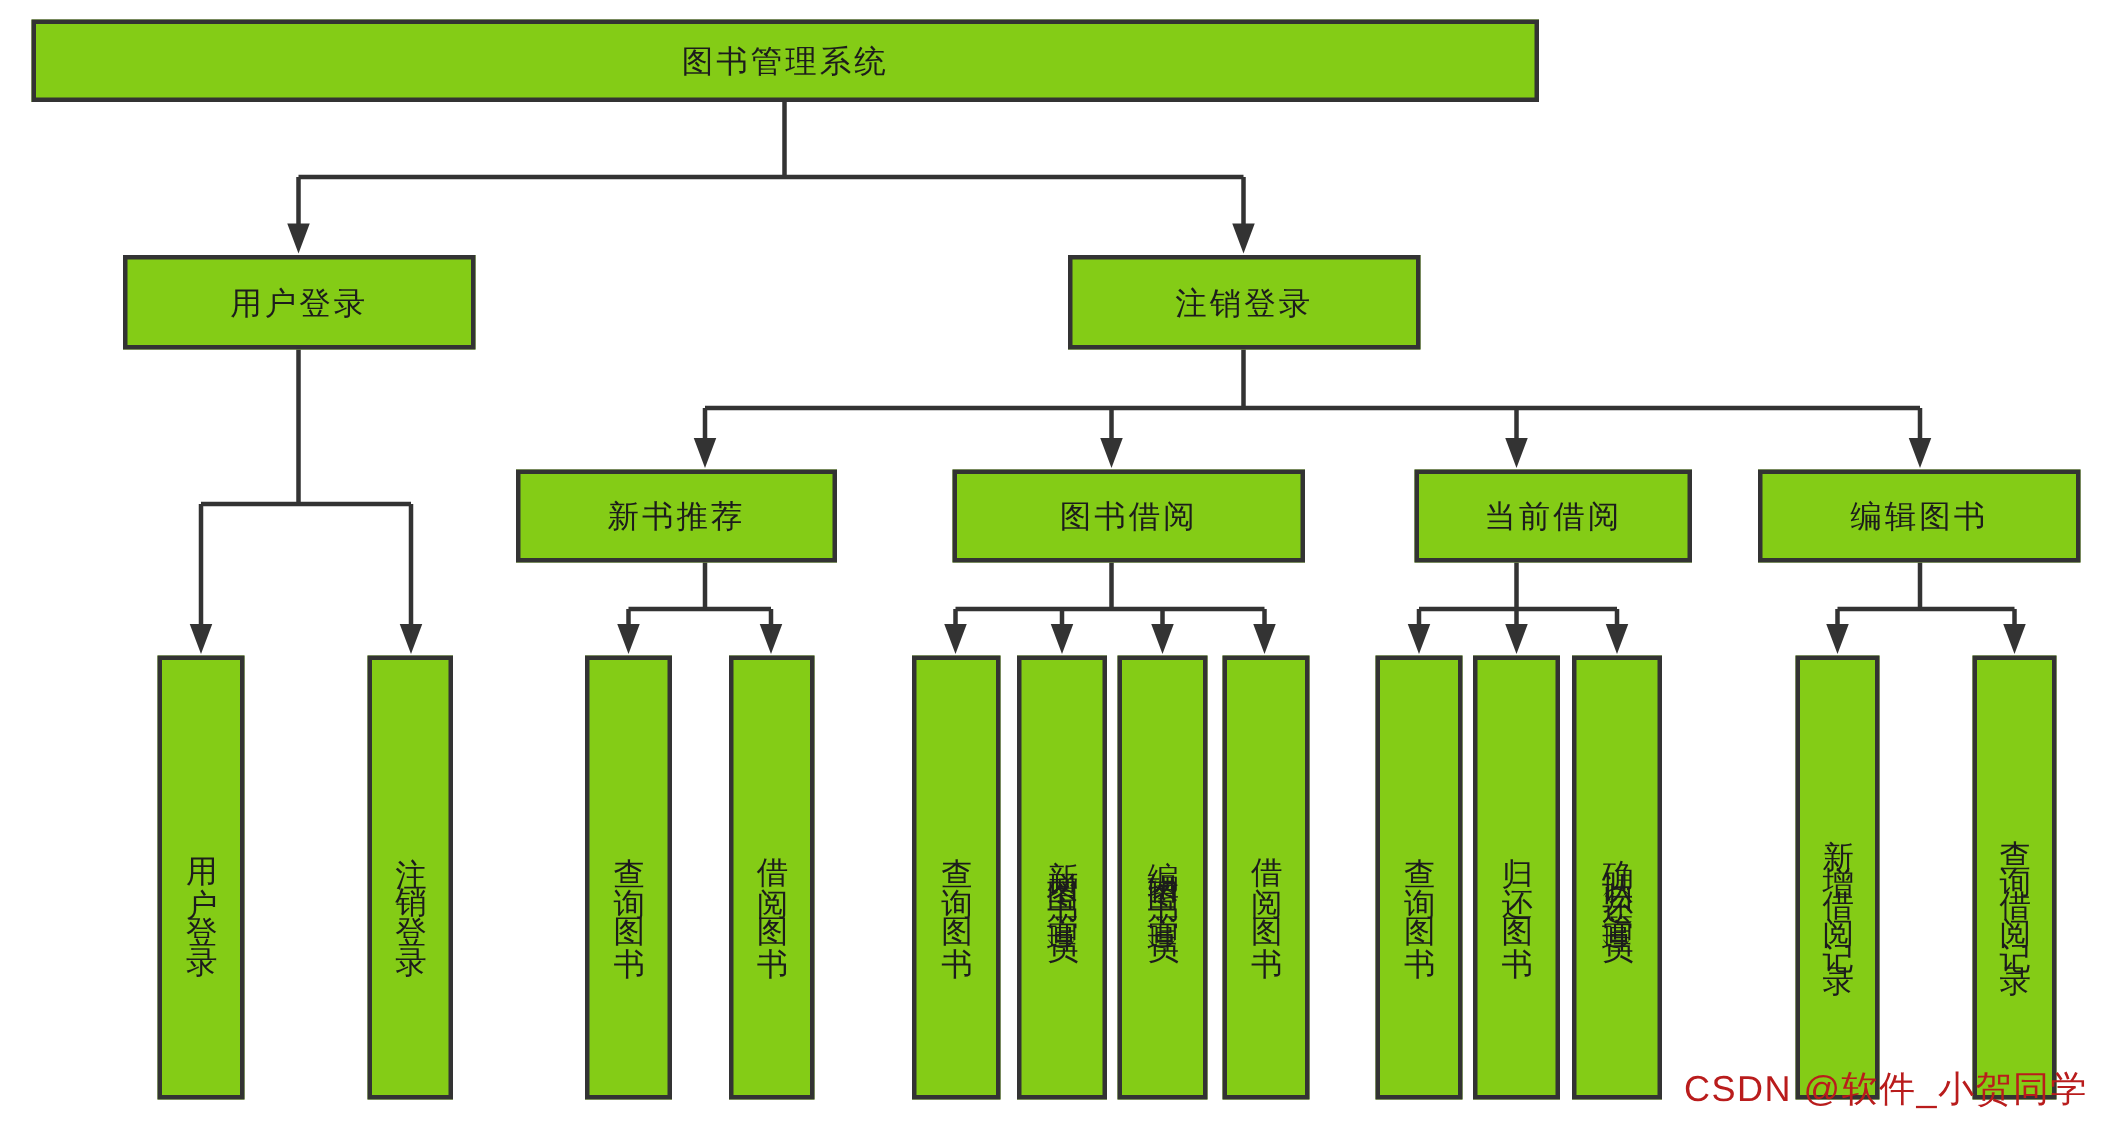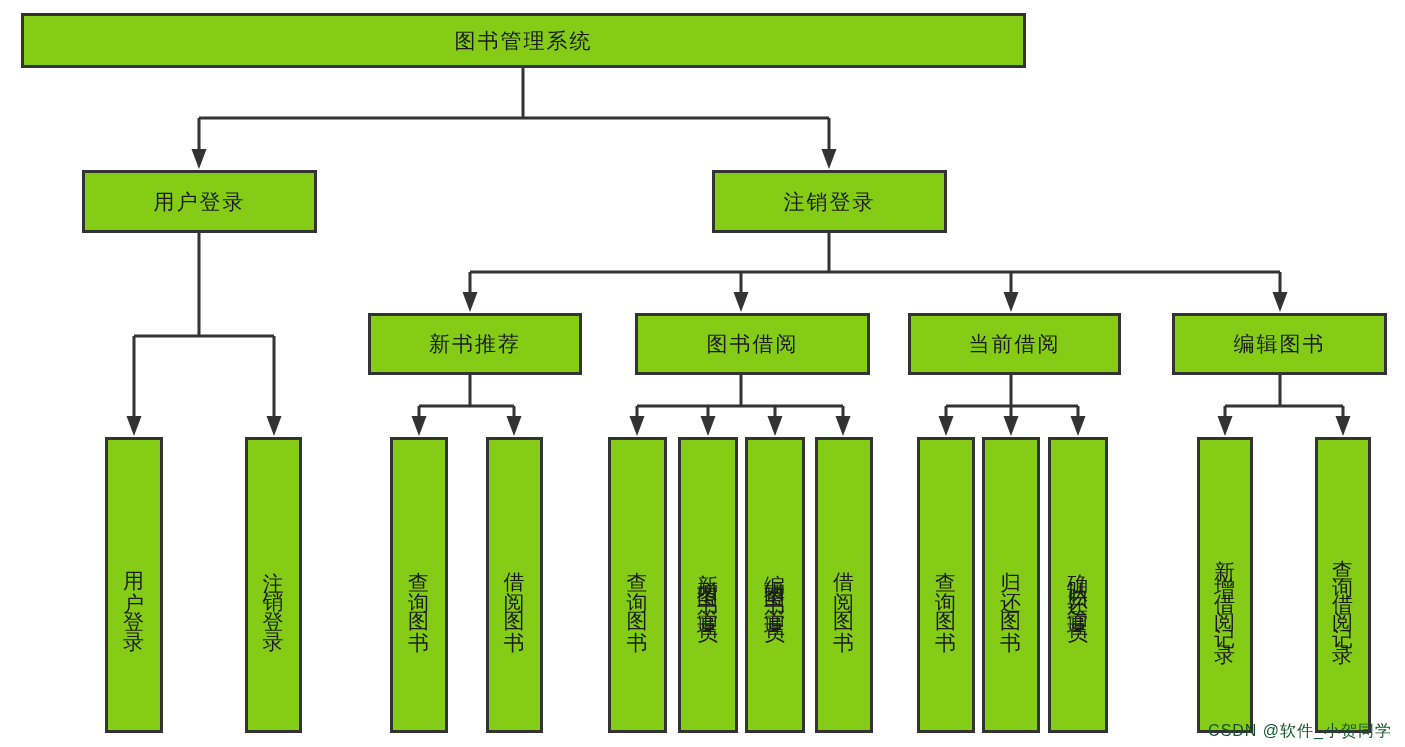--- a/index.html
+++ b/index.html
@@ -16,21 +16,21 @@
   .hlabel { font-size:21px; letter-spacing:2px; white-space:nowrap; }
   .vtext {
     writing-mode:vertical-rl; text-orientation:mixed;
     font-size:21px; line-height:1; white-space:nowrap;
   }
   .ls20 { letter-spacing:20px; padding-top:20px; }
   .ls17 { letter-spacing:17px; padding-top:17px; }
   .ls7  { letter-spacing:7px;  padding-top:7px;  }
   .watermark {
     position:absolute; right:13px; bottom:5px; z-index:5;
-    font-size:16px; color:#14532d; letter-spacing:1px; white-space:nowrap;
+    font-size:24px; color:#b91c1c; letter-spacing:1px; white-space:nowrap;
   }
 </style>
 </head>
 <body>
 
 <div class="canvas">
 
   <svg class="connectors" width="1405" height="747" viewBox="0 0 1405 747" aria-hidden="true">
     <g stroke="#333333" stroke-width="3" fill="none">
       <path d="M523 68 V118 M199 118 H829 M199 118 V151 M829 118 V151"></path>
@@ -68,27 +68,27 @@
     <span class="hlabel">图书管理系统</span>
   </div>
 
   <div class="box" style="left:82px;top:170px;width:235px;height:63px">
     <span class="hlabel">用户登录</span>
   </div>
   <div class="box" style="left:712px;top:170px;width:235px;height:63px">
     <span class="hlabel">注销登录</span>
   </div>
 
-  <div class="box" style="left:368px;top:313px;width:214px;height:62px">
+  <div class="box" style="left:344px;top:313px;width:214px;height:62px">
     <span class="hlabel">新书推荐</span>
   </div>
   <div class="box" style="left:635px;top:313px;width:235px;height:62px">
     <span class="hlabel">图书借阅</span>
   </div>
-  <div class="box" style="left:908px;top:313px;width:213px;height:62px">
+  <div class="box" style="left:943px;top:313px;width:185px;height:62px">
     <span class="hlabel">当前借阅</span>
   </div>
   <div class="box" style="left:1172px;top:313px;width:215px;height:62px">
     <span class="hlabel">编辑图书</span>
   </div>
 
   <div class="box" style="left:105px;top:437px;width:58px;height:296px">
     <span class="vtext ls20">用户登录</span>
   </div>
   <div class="box" style="left:245px;top:437px;width:57px;height:296px">

